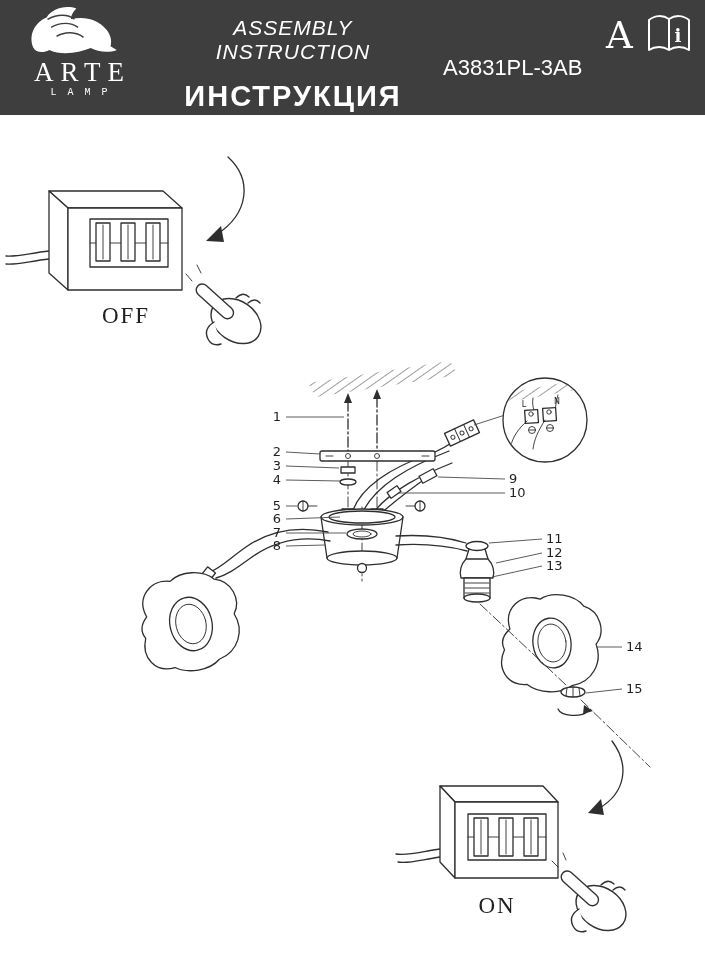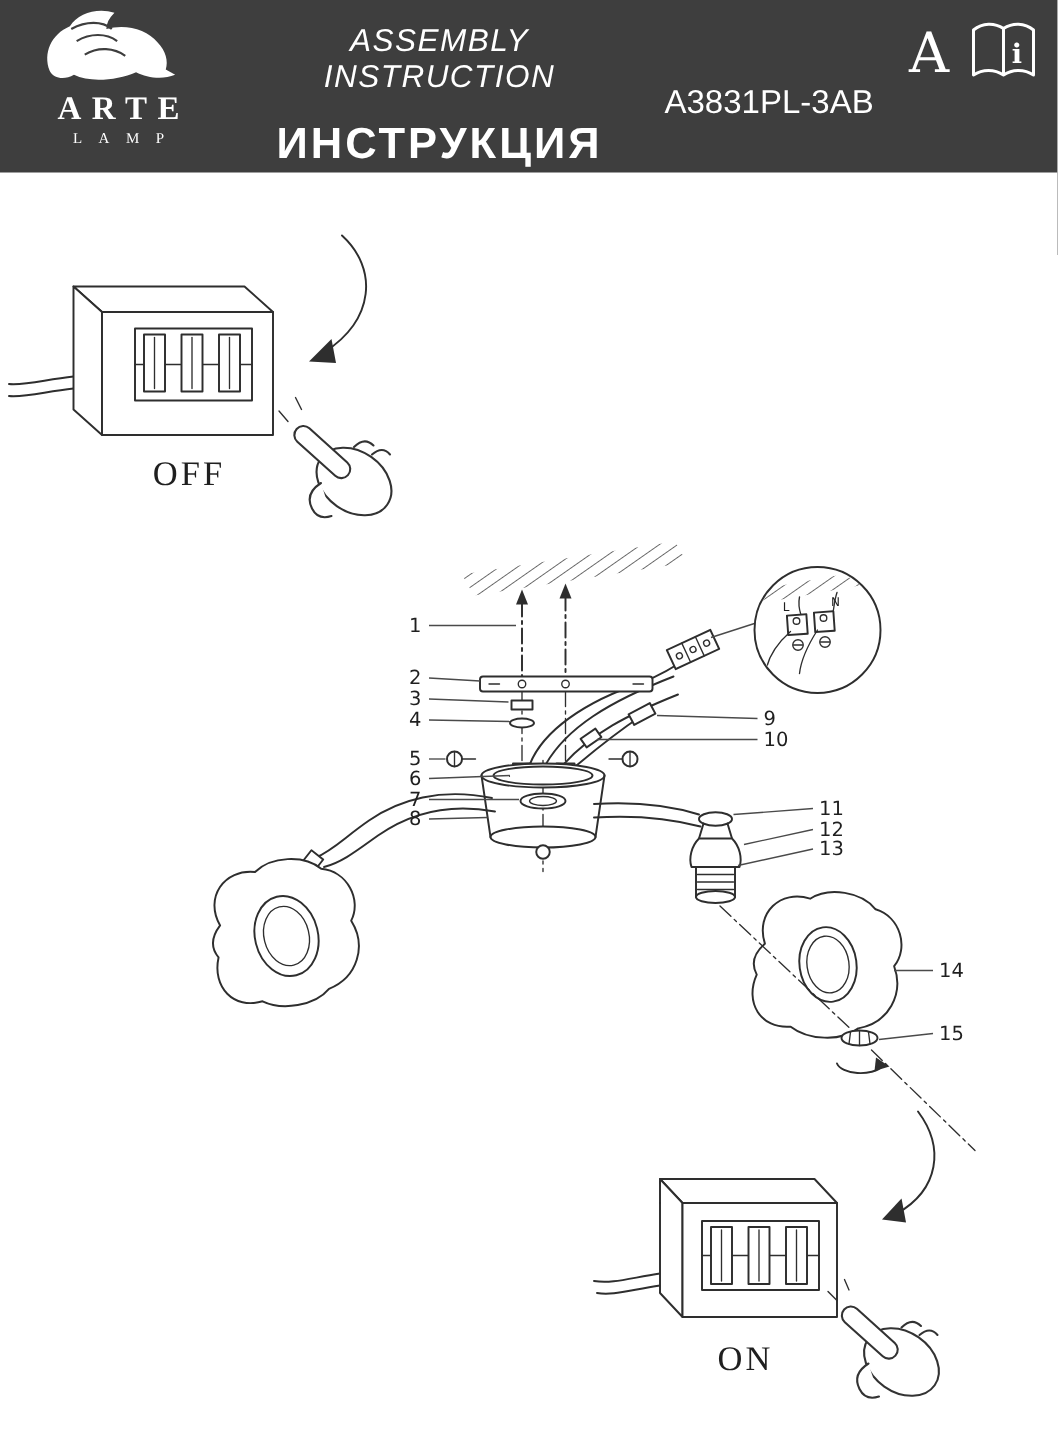--- a/index.html
+++ b/index.html
@@ -2,22 +2,22 @@
 <html><head>
 <meta charset="utf-8">
 <style>
   html,body{margin:0;padding:0;background:#888;}
   .page{position:relative;width:705px;height:970px;background:#fff;overflow:hidden;
         font-family:"Liberation Sans",sans-serif;margin:0 auto;}
   
   .header{position:absolute;left:0;top:0;width:705px;height:115px;background:#3e3e3e;color:#fff;}
   .logo{position:absolute;left:14px;top:2px;width:130px;text-align:center;}
   .logo svg{display:block;margin:2px auto 0;}
-  .brand-name{font-family:"Liberation Serif",serif;font-size:22px;letter-spacing:7px;line-height:28px;padding-left:7px;font-weight:bold;}
-  .brand-sub{font-family:Liberation Serif, serif;font-size:10px;letter-spacing:11px;line-height:14px;padding-left:11px;}
+  .brand-name{font-family:"Liberation Serif",serif;font-size:27px;letter-spacing:7px;line-height:28px;padding-left:7px;}
+  .brand-sub{font-family:Liberation Mono, monospace;font-size:10px;letter-spacing:11px;line-height:14px;padding-left:11px;}
   .titles{position:absolute;left:150px;top:16px;width:286px;text-align:center;}
   .title-en{font-size:21px;letter-spacing:1px;word-spacing:12px;font-style:italic;}
   .title-ru{font-size:29px;font-weight:bold;letter-spacing:2px;margin-top:16px;}
   .models{position:absolute;left:443px;top:53px;font-size:22px;line-height:29px;white-space:nowrap;text-align:right;}
   .section-letter{position:absolute;left:606px;top:14px;font-family:"DejaVu Serif",serif;font-size:37px;}
   .manual-icon{position:absolute;left:645px;top:10px;}
   
   .sheet{position:absolute;left:0;top:115px;}
   .ln{fill:none;stroke:#2e2e2e;stroke-width:1.3;stroke-linecap:round;stroke-linejoin:round;}
   .fw{fill:#fff;stroke:#2e2e2e;stroke-width:1.3;stroke-linejoin:round;}

